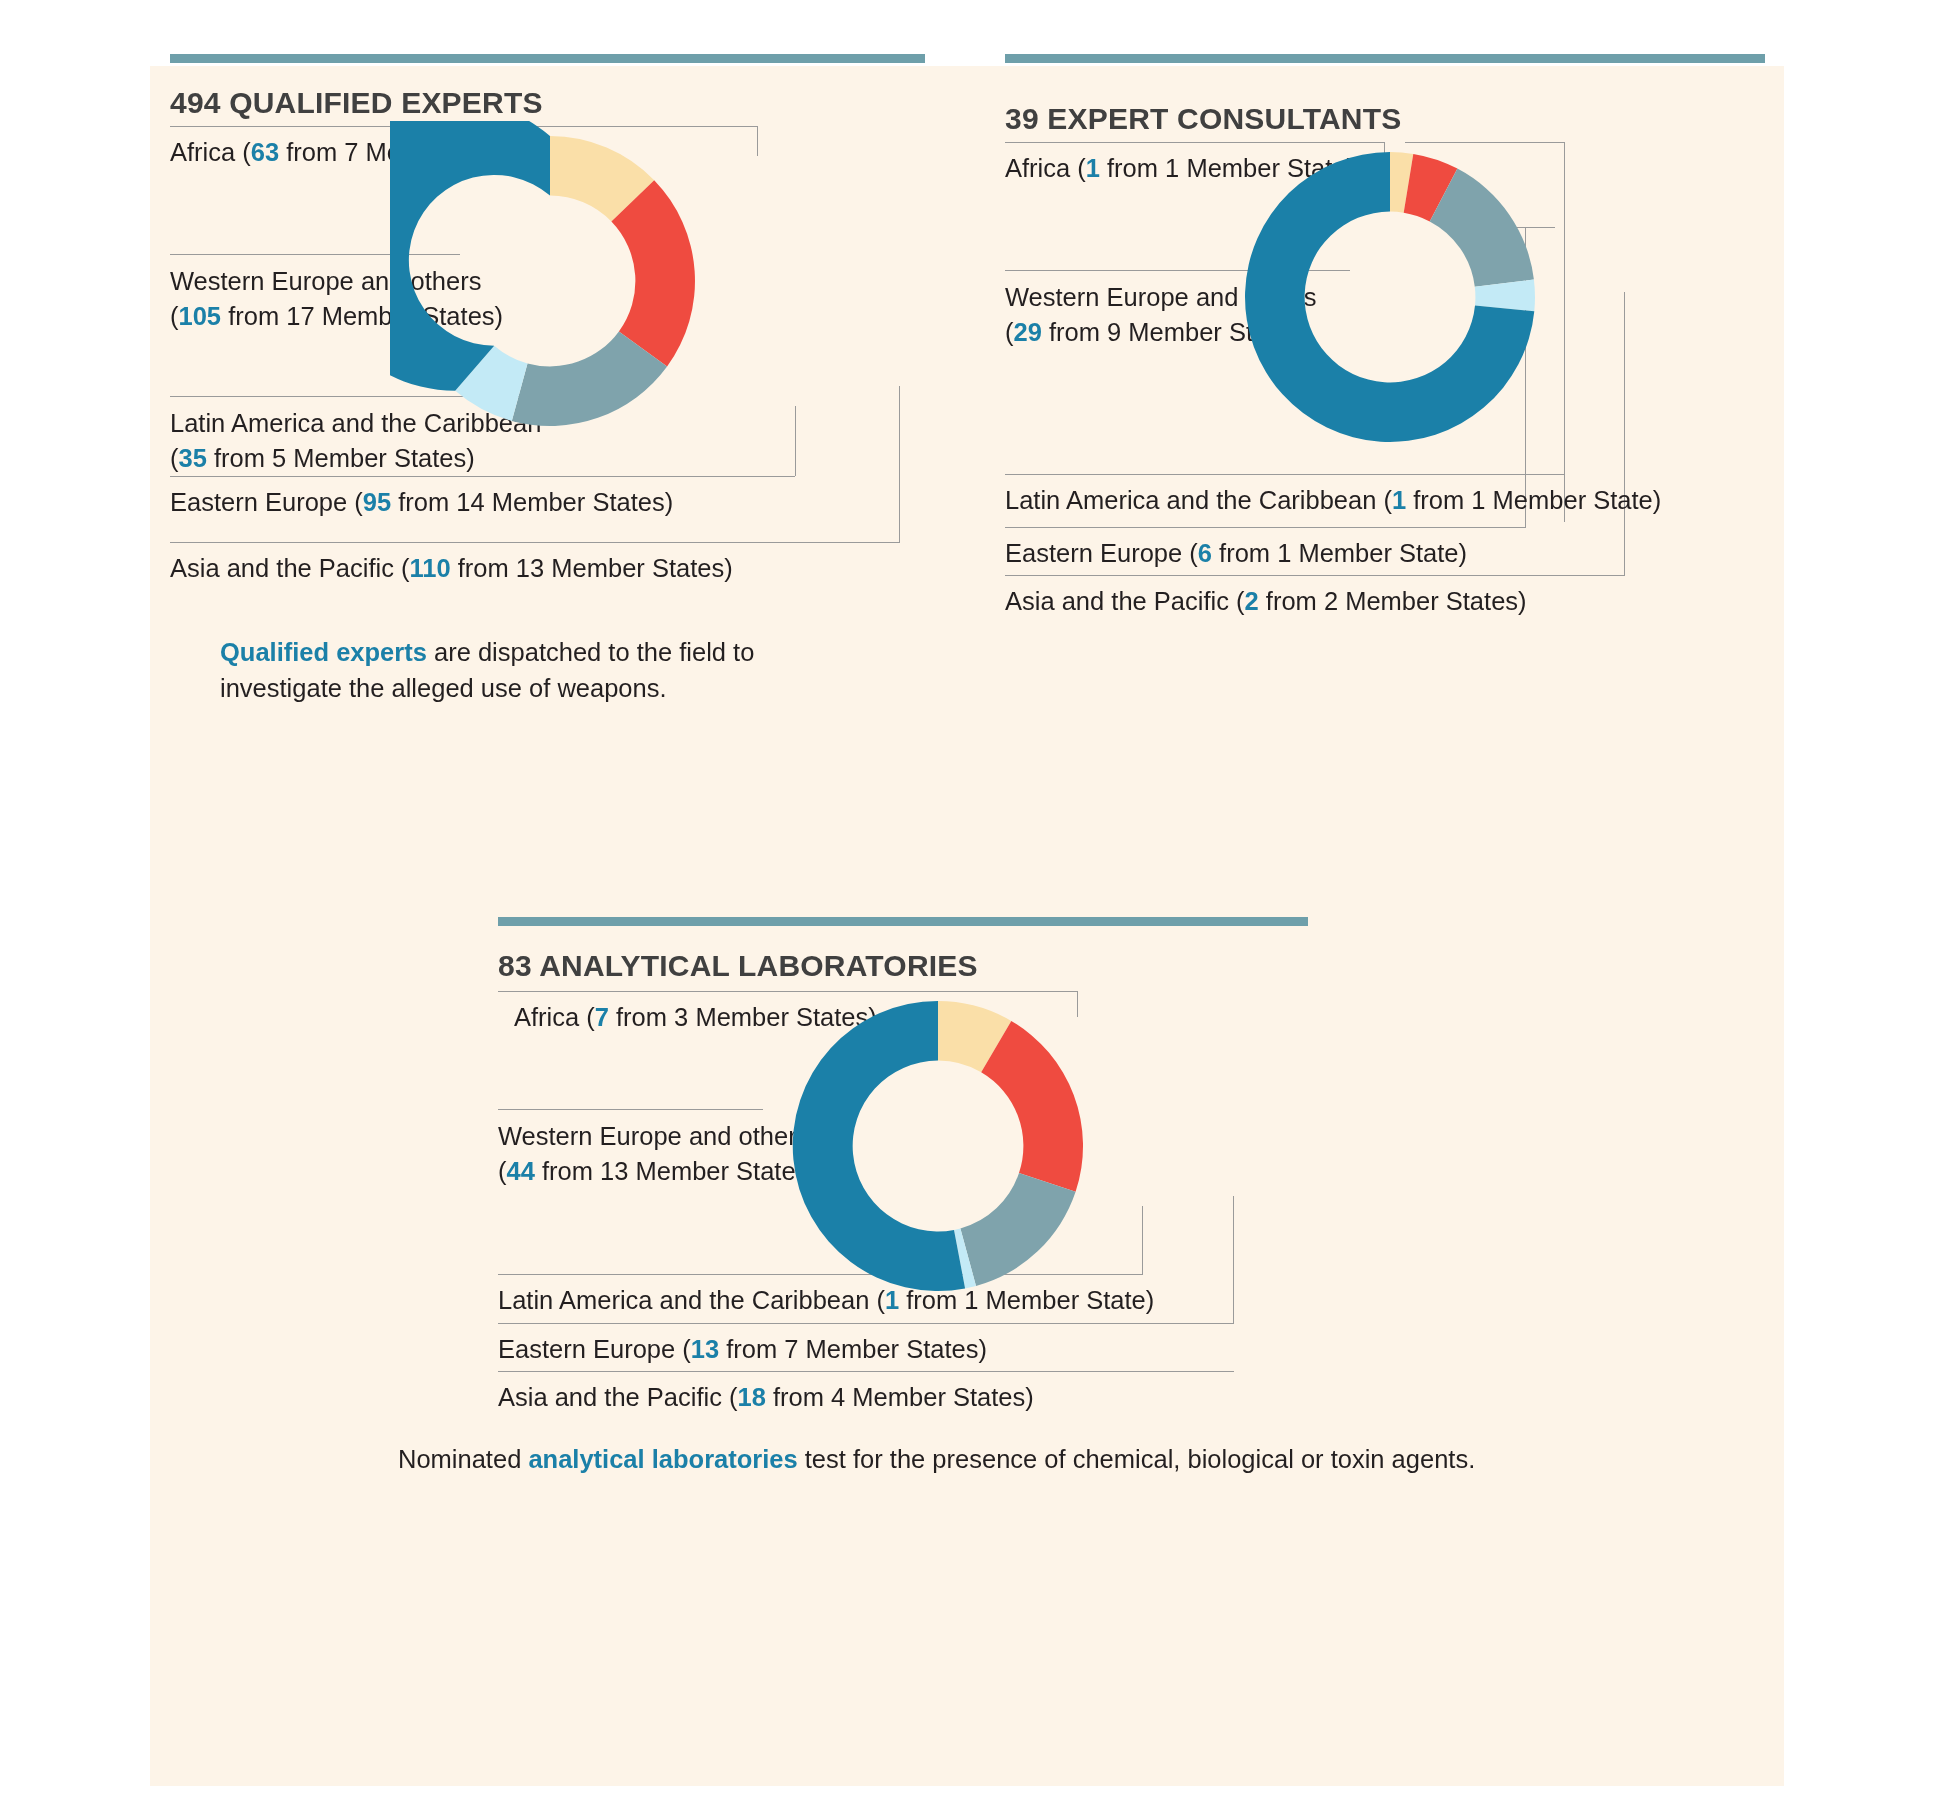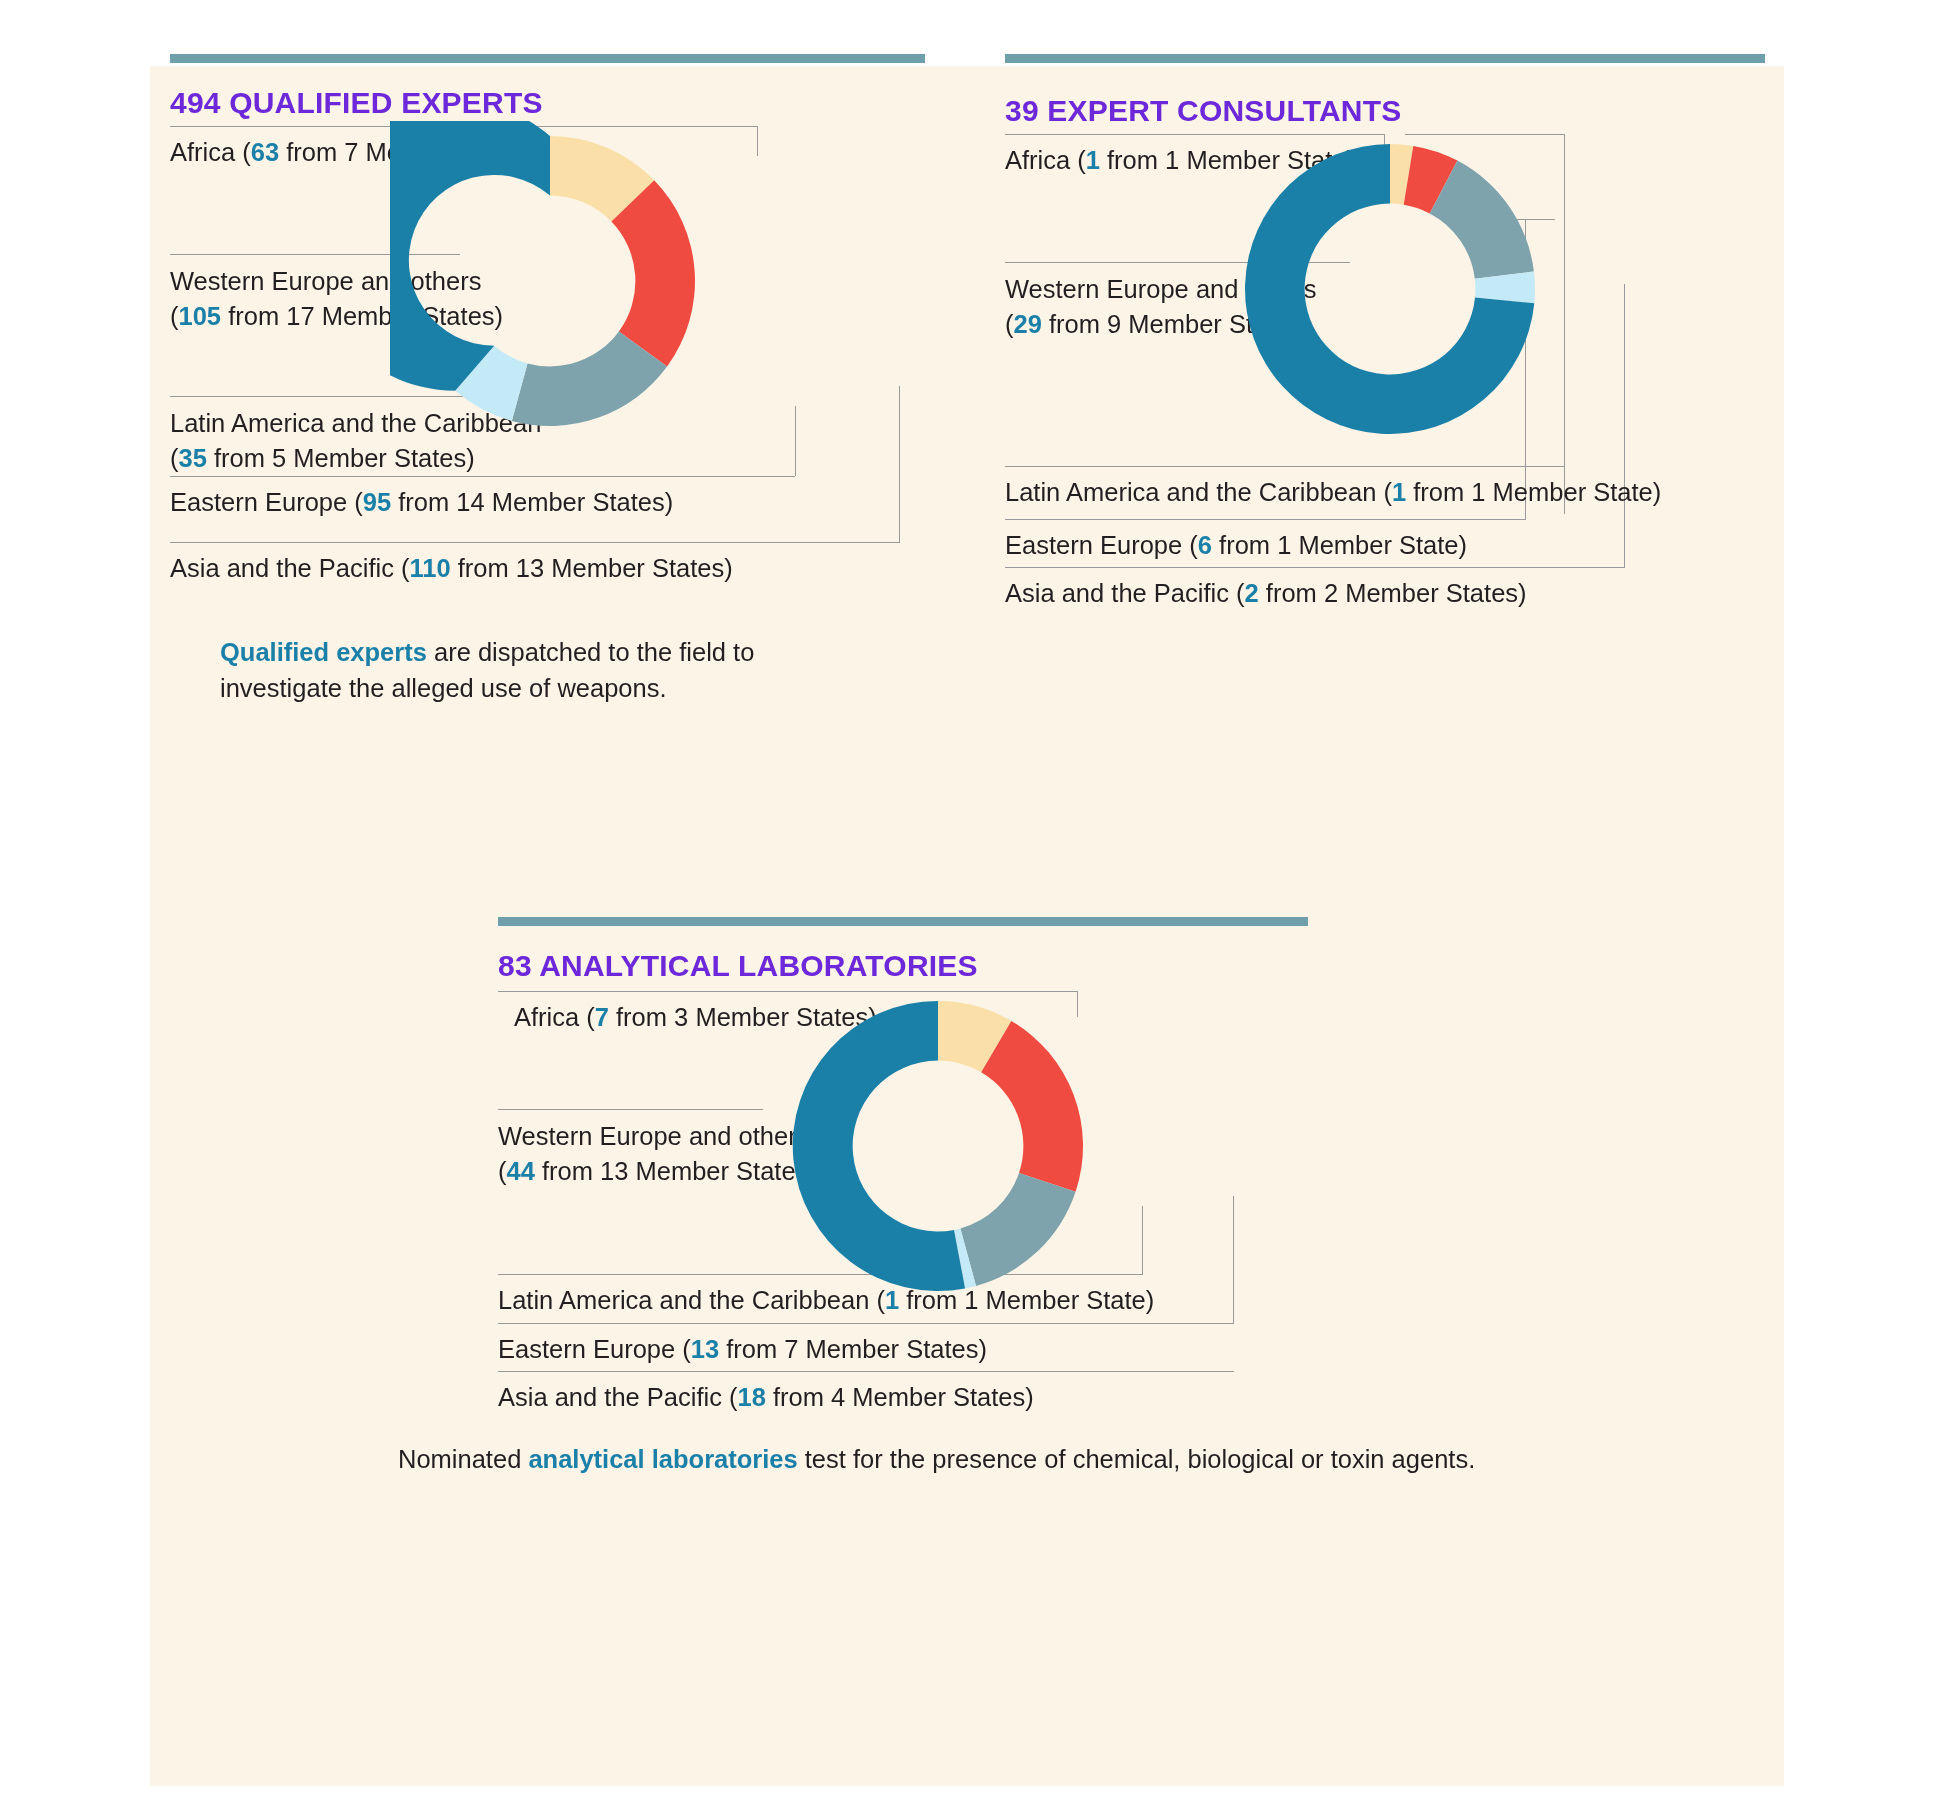--- a/index.html
+++ b/index.html
@@ -26,21 +26,21 @@
     height: 9px;
     background: #6e9faa;
   }
   
   .card { position: absolute; }
   .card-title {
     font-family: "Liberation Sans", sans-serif;
     font-weight: bold;
     font-size: 30px;
     letter-spacing: 0.2px;
-    color: #6d28d9;
+    color: #404040;
     white-space: nowrap;
   }
   
   .lbl {
     position: absolute;
     font-family: "Liberation Sans", sans-serif;
     font-size: 25.5px;
     line-height: 33px;
     color: #231f20;
     white-space: nowrap;
@@ -138,21 +138,21 @@
         </svg>
       </div>
 
       <div class="caption" style="left:70px; top:560px; width:560px;margin-top:8px;">
         <span class="hi">Qualified experts</span><span> are dispatched to the field to investigate the alleged use of weapons.</span>
       </div>
     </div>
 
     <div class="rule" style="left:855px; top:-12px; width:760px;"></div>
 
-    <div class="card" style="left:835px; top:8px; width:800px; height:700px;">
+    <div class="card" style="left:835px; top:16px; width:800px; height:700px;">
 
       <div class="card-title" style="position:absolute; left:20px; top:20px;">39 EXPERT CONSULTANTS</div>
 
       <div class="hline" style="left:20px; top:60px; width:380px;"></div>
       <div class="vline" style="left:399px; top:60px; height:28px;"></div>
 
       <div class="hline" style="left:420px; top:60px; width:160px;"></div>
       <div class="vline" style="left:579px; top:60px; height:380px;"></div>
 
       <div class="hline" style="left:480px; top:145px; width:90px;"></div>

